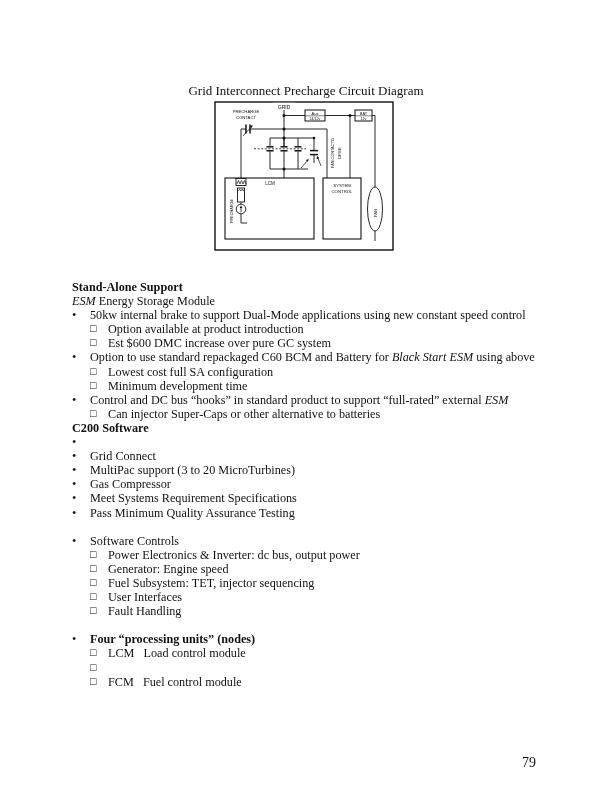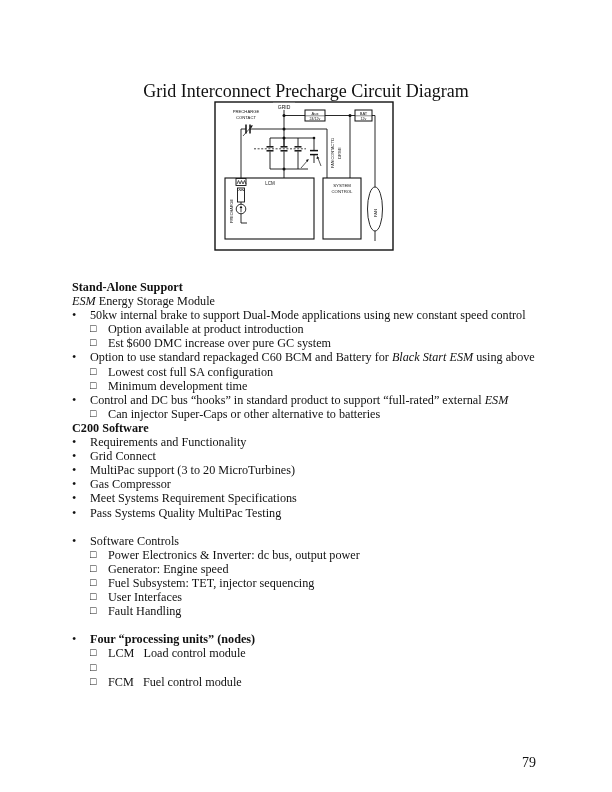--- a/index.html
+++ b/index.html
@@ -3,21 +3,21 @@
 <meta charset="utf-8">
 <style>
   html,body{margin:0;padding:0;}
   body{
     width:612px;height:792px;background:#ffffff;position:relative;
     font-family:"Liberation Serif","DejaVu Serif",serif;color:#111;
     overflow:hidden;
   }
   .page-title{
     position:absolute;top:84px;left:0;width:612px;text-align:center;
-    font-size:18px;line-height:14px;
+    font-size:13px;line-height:14px;
   }
   .diagram-wrap{position:absolute;left:214px;top:101px;width:180px;height:150px;}
   svg text{font-family:"Liberation Sans","DejaVu Sans",sans-serif;fill:#111;}
   .content{position:absolute;left:72px;top:280px;width:470px;}
   .ln{font-size:12.2px;line-height:14.1px;}
   .bold{font-weight:bold;}
   .it{font-style:italic;}
   .bd{font-weight:bold;}
   .lvl1,.lvl2{display:flex;}
   .lvl2{margin-left:18px;}
@@ -173,41 +173,40 @@
       </div>
       <div class="ln lvl2">
         <span class="mk sq">□</span>
         <span><span>Can injector Super-Caps or other alternative to batteries</span></span>
       </div>
     </div>
     <div class="section">
       <div class="ln bold">C200 Software</div>
       <div class="ln lvl1">
         <span class="mk">•</span>
-        <span><span>Requirements and Functionality</span></span>
       </div>
       <div class="ln lvl1">
         <span class="mk">•</span>
         <span><span>Grid Connect</span></span>
       </div>
       <div class="ln lvl1">
         <span class="mk">•</span>
         <span><span>MultiPac support (3 to 20 MicroTurbines)</span></span>
       </div>
       <div class="ln lvl1">
         <span class="mk">•</span>
         <span><span>Gas Compressor</span></span>
       </div>
       <div class="ln lvl1">
         <span class="mk">•</span>
         <span><span>Meet Systems Requirement Specifications</span></span>
       </div>
       <div class="ln lvl1">
         <span class="mk">•</span>
-        <span><span>Pass Systems Quality MultiPac Testing</span></span>
+        <span><span>Pass Minimum Quality Assurance Testing</span></span>
       </div>
       <div class="spacer"></div>
       <div class="ln lvl1">
         <span class="mk">•</span>
         <span><span>Software Controls</span></span>
       </div>
       <div class="ln lvl2">
         <span class="mk sq">□</span>
         <span><span>Power Electronics &amp; Inverter: dc bus, output power</span></span>
       </div>

